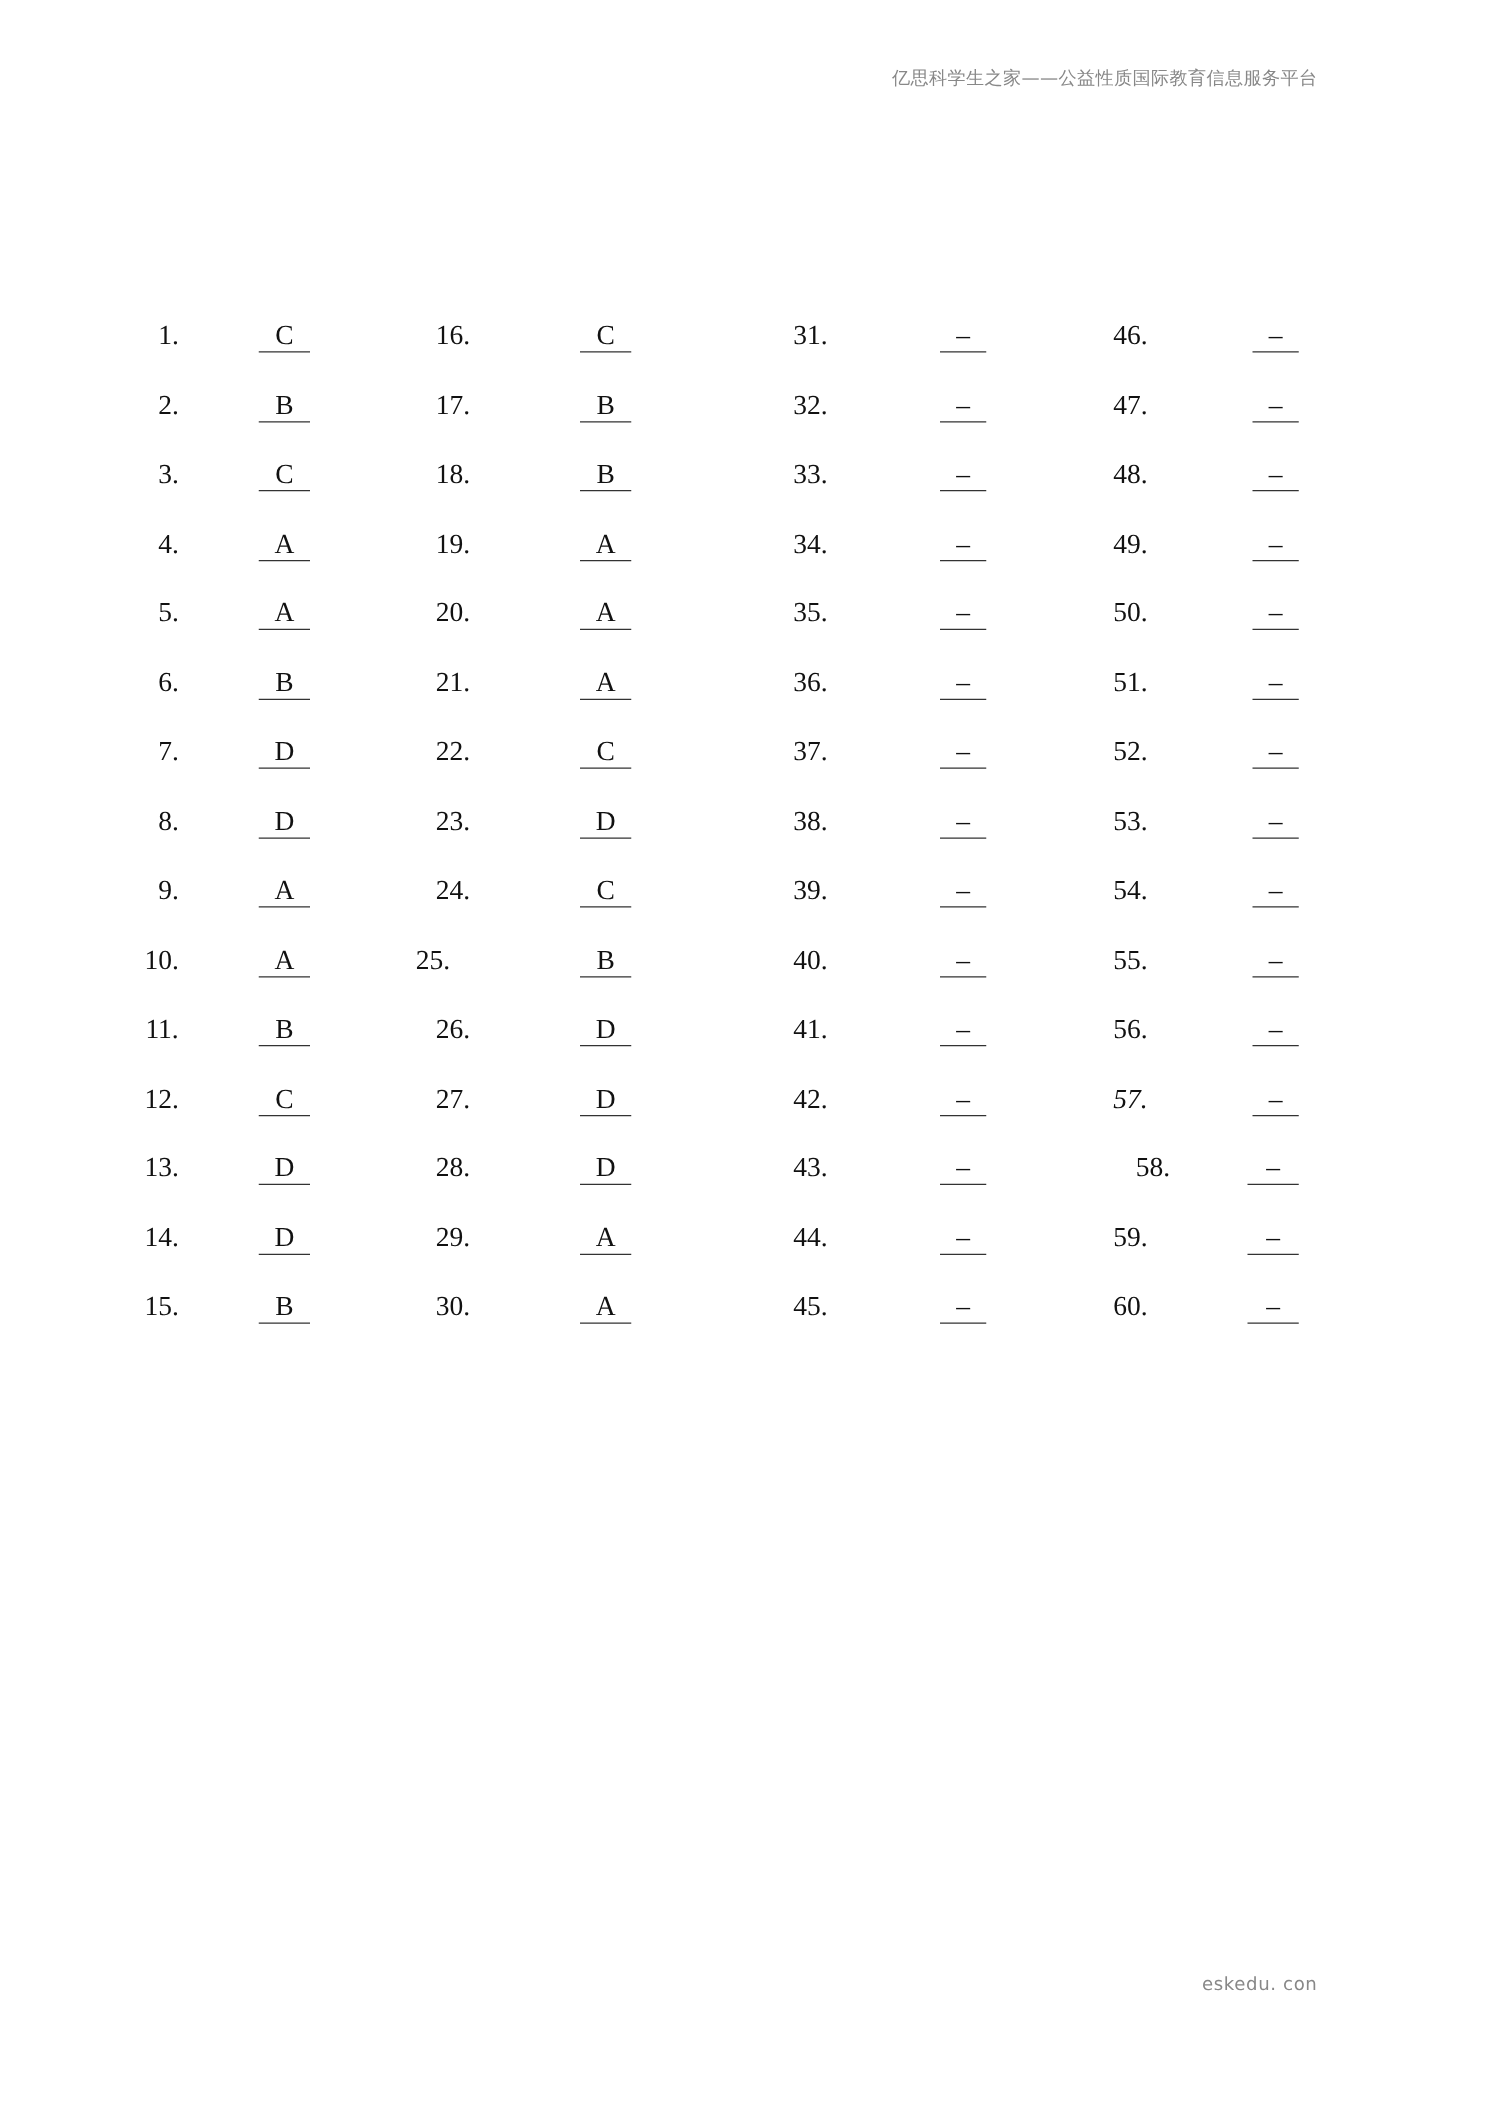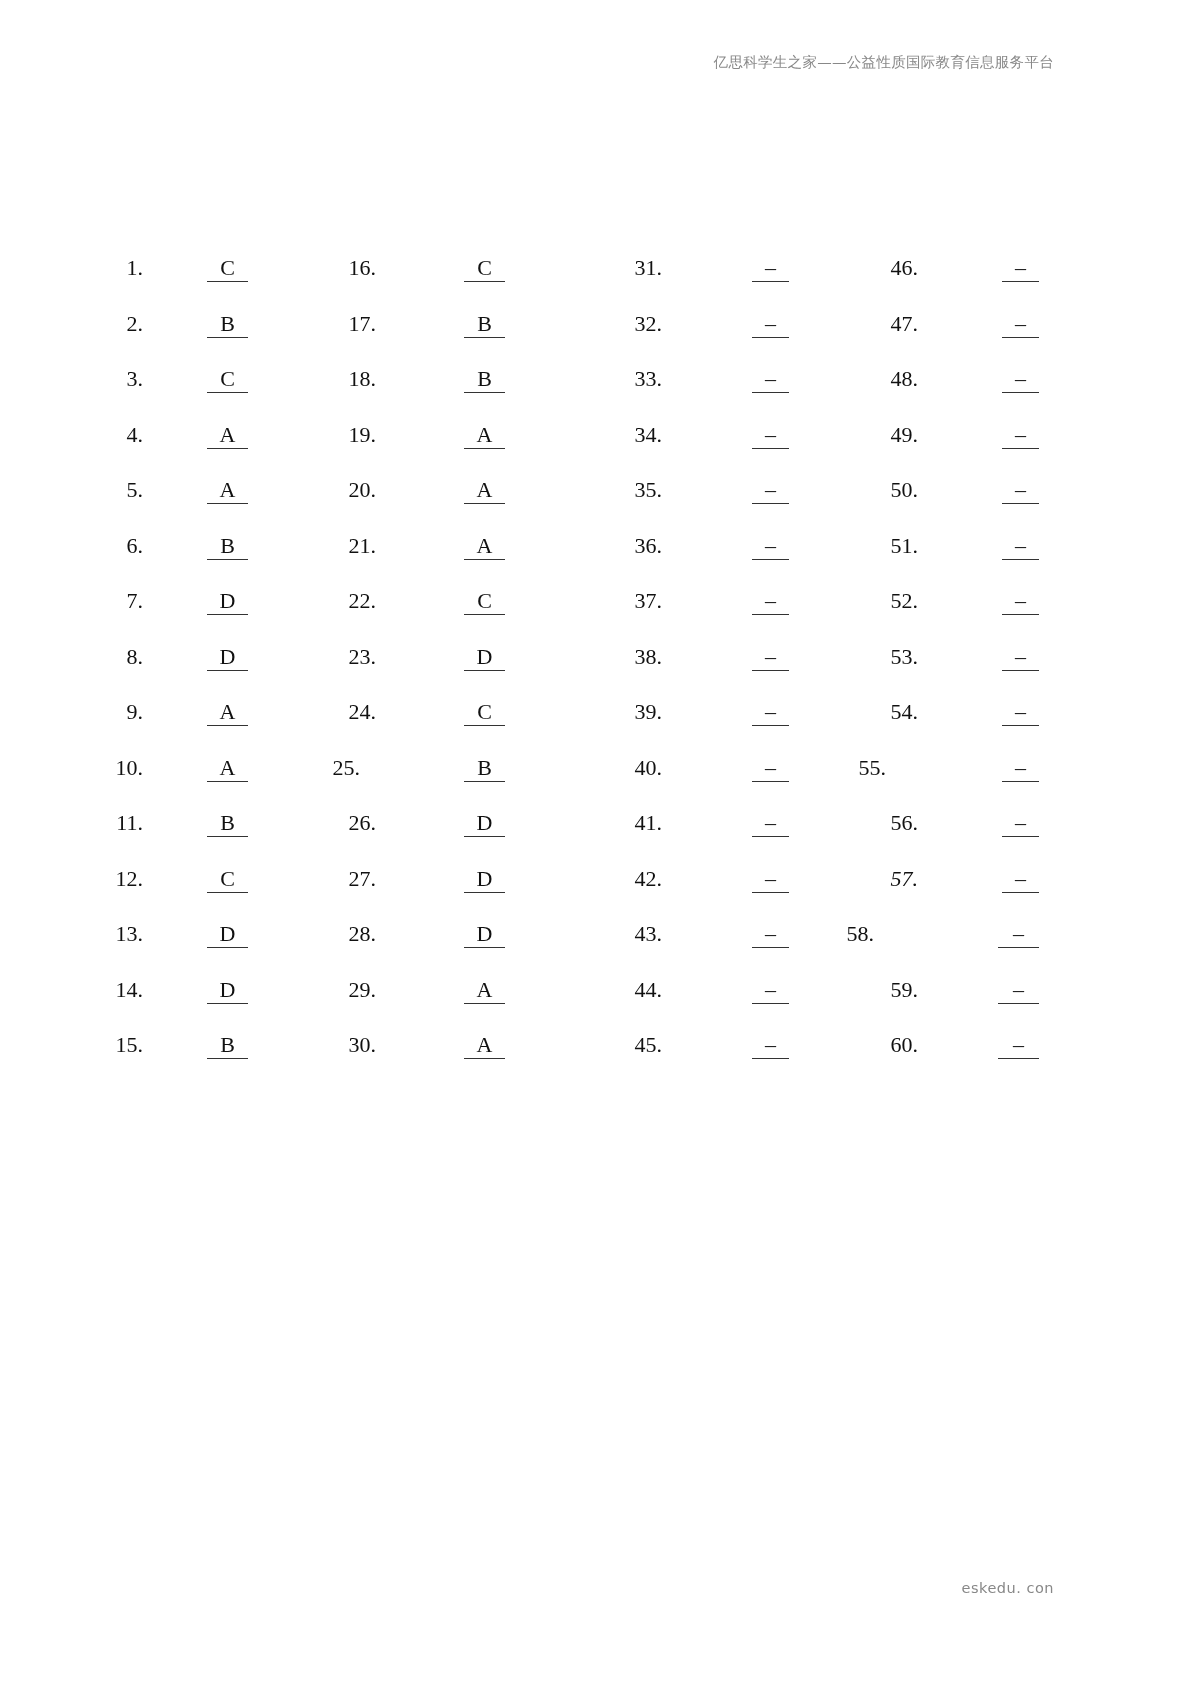--- a/index.html
+++ b/index.html
@@ -227,33 +227,33 @@
     </div>
     <div class="cell" style="top: 641.5px; left: 0px;">
       <span class="num" style="left: 866px;">53.</span>
       <span class="ans" style="left: 1002px; width: 37px;">–</span>
     </div>
     <div class="cell" style="top: 697px; left: 0px;">
       <span class="num" style="left: 866px;">54.</span>
       <span class="ans" style="left: 1002px; width: 37px;">–</span>
     </div>
     <div class="cell" style="top: 752.5px; left: 0px;">
-      <span class="num" style="left: 834px;">55.</span>
+      <span class="num" style="left: 866px;">55.</span>
       <span class="ans" style="left: 1002px; width: 37px;">–</span>
     </div>
     <div class="cell" style="top: 808px; left: 0px;">
       <span class="num" style="left: 866px;">56.</span>
       <span class="ans" style="left: 1002px; width: 37px;">–</span>
     </div>
     <div class="cell" style="top: 863.5px; left: 0px;">
       <span class="num" style="left: 866px; font-style: italic;">57.</span>
       <span class="ans" style="left: 1002px; width: 37px;">–</span>
     </div>
     <div class="cell" style="top: 919px; left: 0px;">
-      <span class="num" style="left: 822px;">58.</span>
+      <span class="num" style="left: 884px;">58.</span>
       <span class="ans" style="left: 998px; width: 41px;">–</span>
     </div>
     <div class="cell" style="top: 974.5px; left: 0px;">
       <span class="num" style="left: 866px;">59.</span>
       <span class="ans" style="left: 998px; width: 41px;">–</span>
     </div>
     <div class="cell" style="top: 1030px; left: 0px;">
       <span class="num" style="left: 866px;">60.</span>
       <span class="ans" style="left: 998px; width: 41px;">–</span>
     </div>

